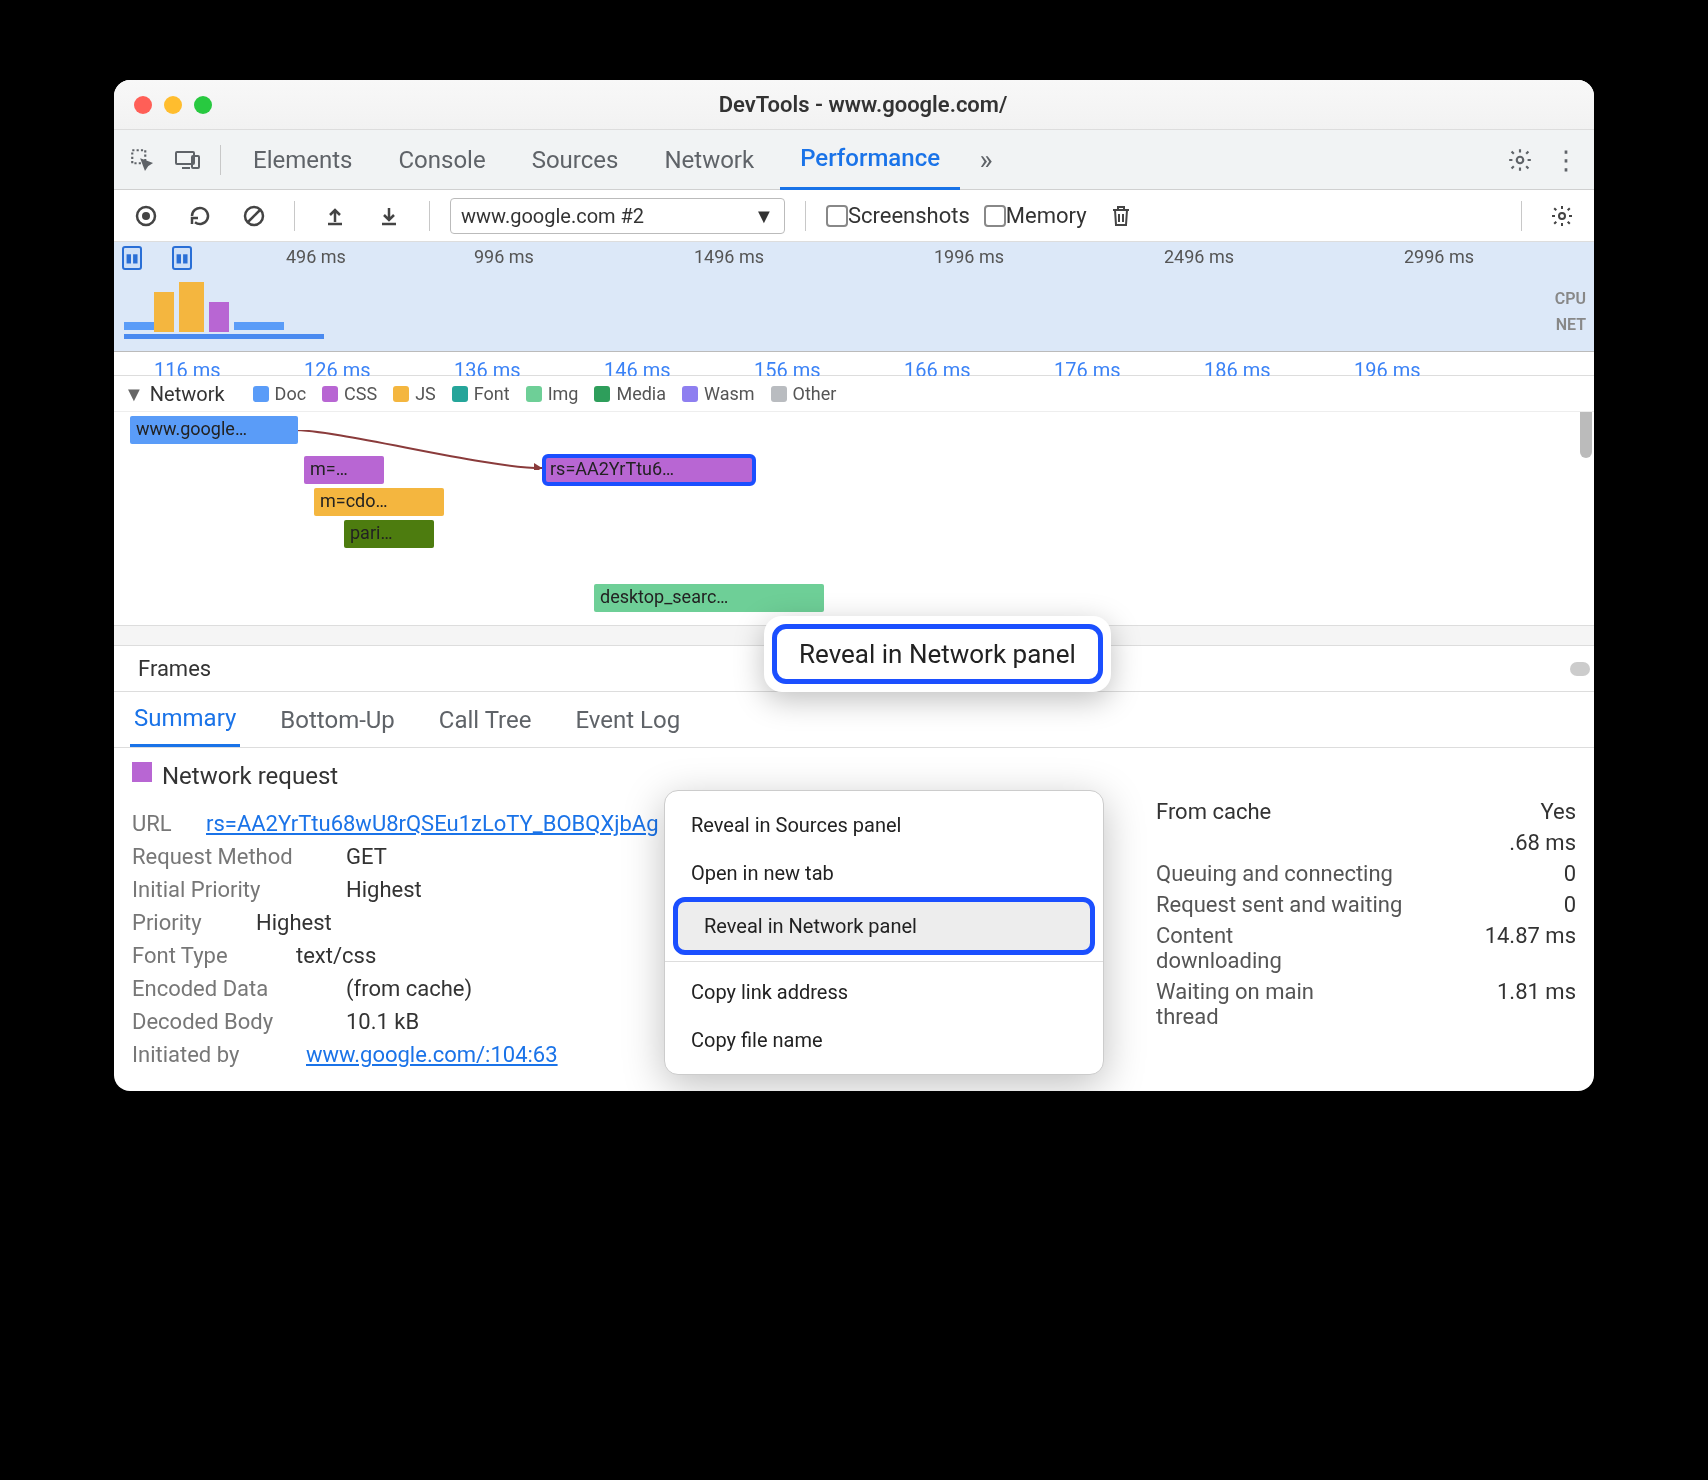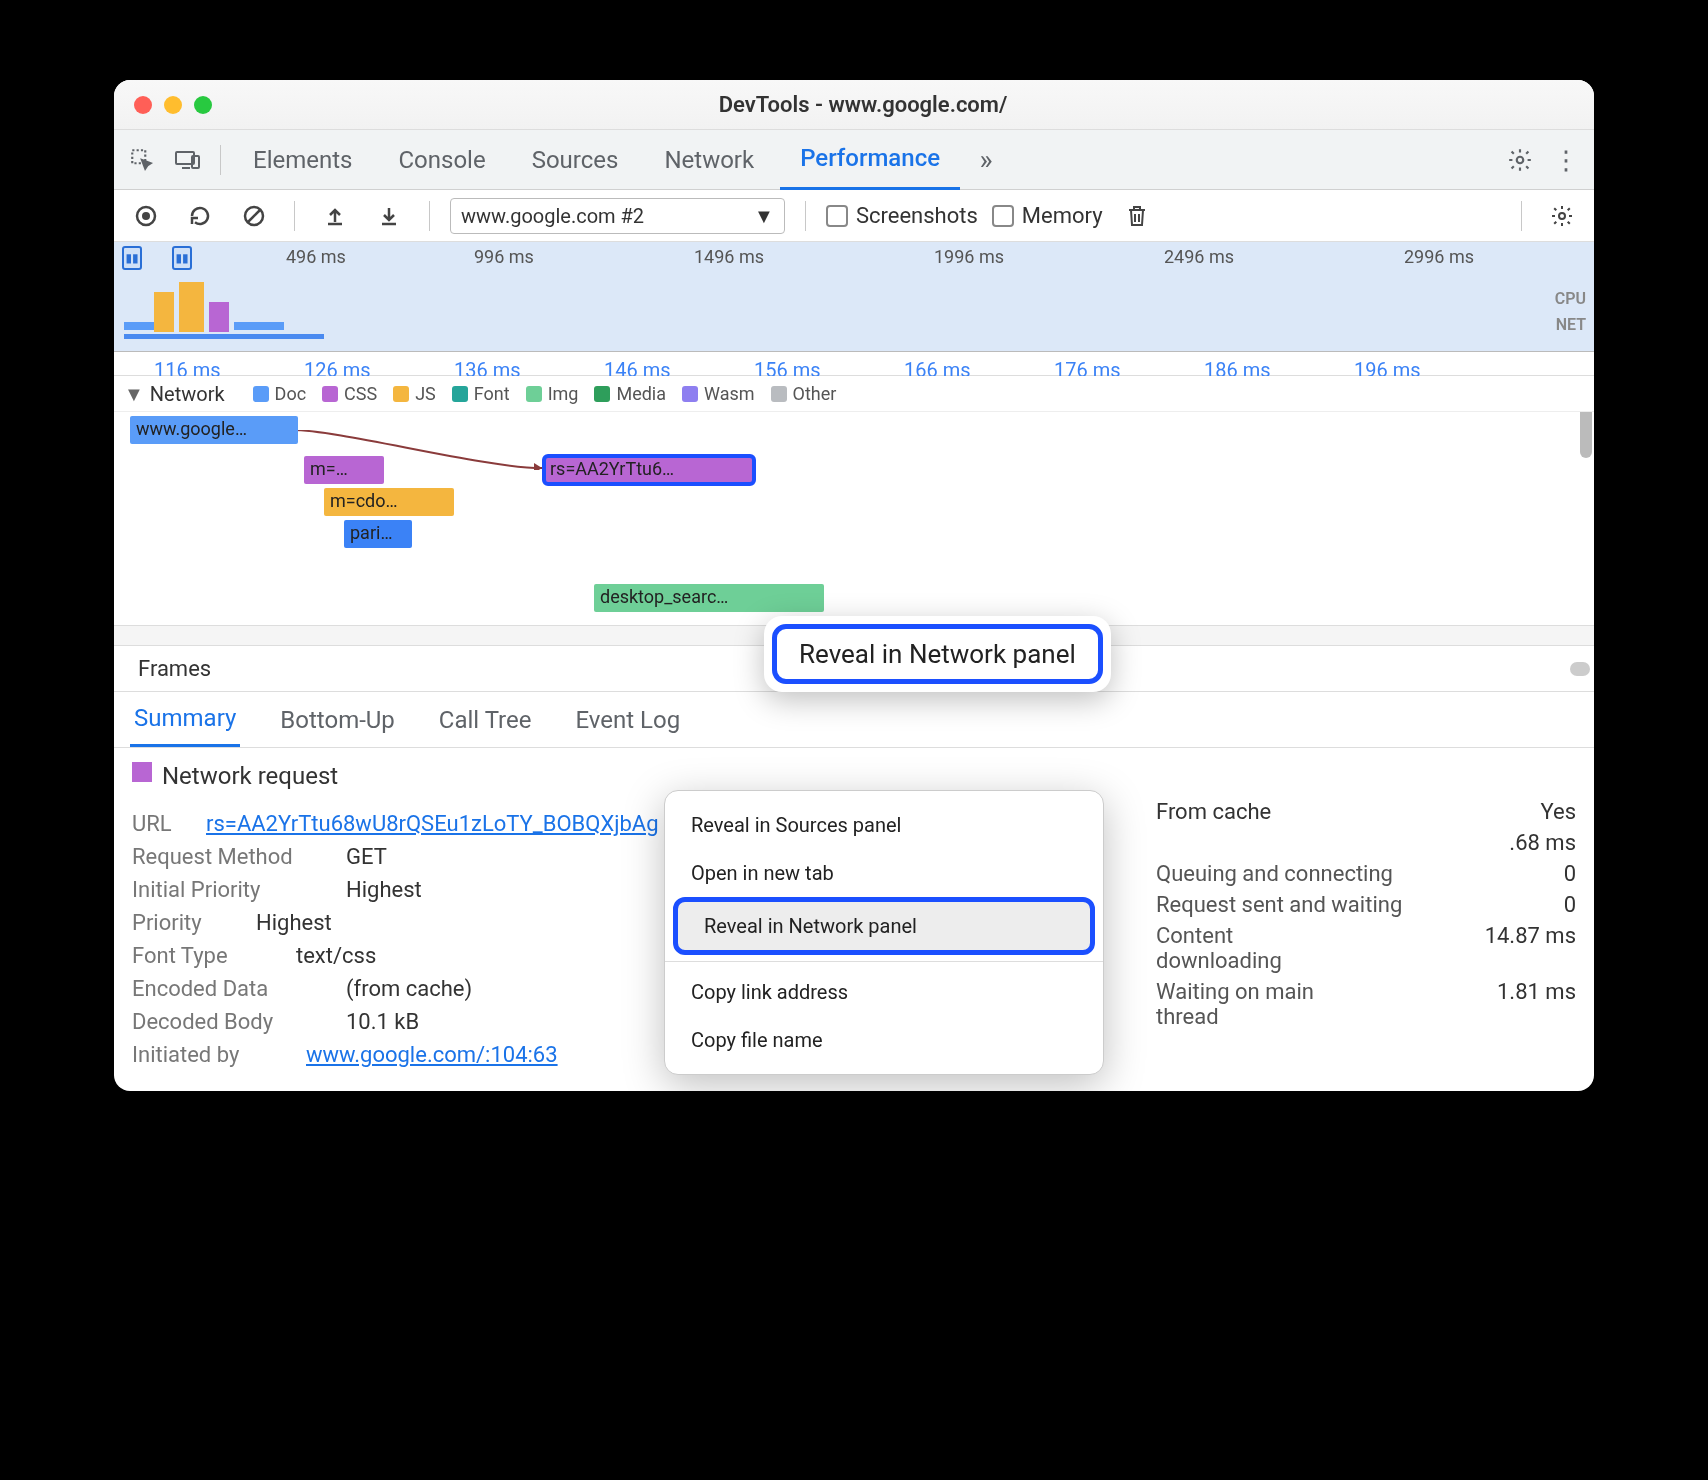--- a/index.html
+++ b/index.html
@@ -11,21 +11,21 @@
 .dot.r{background:#ff5f57}.dot.y{background:#ffbd2e}.dot.g{background:#28c940}
 .titlebar .title{flex:1;text-align:center;font-weight:600;font-size:22px;color:#333;margin-left:-60px}
 .tabbar{height:60px;background:#f1f3f4;border-bottom:1px solid #d0d0d0;display:flex;align-items:center;padding:0 8px;gap:6px}
 .icon-btn{width:40px;height:40px;display:flex;align-items:center;justify-content:center;border-radius:4px;cursor:pointer}
 .vdiv{width:1px;height:30px;background:#c8c8c8;margin:0 6px}
 .tab{padding:0 20px;height:60px;display:flex;align-items:center;font-size:24px;color:#5f6368;cursor:pointer}
 .tab.active{color:#1a73e8;border-bottom:3px solid #1a73e8;font-weight:500}
 .spacer{flex:1}
 .toolbar2{height:52px;background:#fff;border-bottom:1px solid #ddd;display:flex;align-items:center;padding:4px 12px;gap:14px}
 .sel{border:1px solid #bbb;border-radius:4px;padding:5px 10px;font-size:20px;color:#333;display:flex;align-items:center;gap:110px}
-.chk{display:flex;align-items:center;gap:8px;font-size:22px;color:#333}
+.chk{display:flex;align-items:center;font-size:22px;color:#333}
 .chk .box{width:22px;height:22px;border:2px solid #888;border-radius:4px}
 .overview{height:110px;background:#dce8f8;border-bottom:1px solid #bbb;position:relative;overflow:hidden}
 .ovticks{position:absolute;top:4px;left:0;right:0;display:flex;font-size:18px;color:#555}
 .ovticks span{position:absolute}
 .ovlabels{position:absolute;right:8px;top:44px;font-size:16px;color:#888;font-weight:600;text-align:right;line-height:26px}
 .ovpause{position:absolute;left:8px;top:4px;display:flex;gap:4px}
 .ovpause .p{width:20px;height:24px;border:2px solid #2a6fd6;background:#cfe0f7;display:flex;align-items:center;justify-content:center;font-size:12px;color:#2a6fd6;border-radius:3px}
 .ovbars{position:absolute;left:10px;top:30px;width:260px;height:70px}
 .ruler{height:24px;background:#fff;border-bottom:1px solid #ddd;display:flex;position:relative;font-size:20px;color:#3b82f6}
 .ruler span{position:absolute;top:6px}
@@ -247,22 +247,22 @@
         </div>
     </div>
     <div class="bars" id="netbars">
       <svg style="position:absolute;left:168px;top:14px" width="280" height="40">
           <path d="M10 0 C 60 0, 200 38, 260 38" stroke="#8a3b3b" stroke-width="2" fill="none"></path>
           <polygon points="260,38 252,33 252,43" fill="#8a3b3b"></polygon>
         </svg>
     <div class="bar" style="left: 0px; top: 0px; width: 168px; background: rgb(90, 156, 248); margin-left: 16px;">www.google…</div>
         <div class="bar" style="left: 190px; top: 40px; width: 80px; background: rgb(184, 102, 211);">m=…</div>
         <div class="bar" style="left: 430px; top: 40px; width: 210px; background: rgb(184, 102, 211); outline: rgb(27, 79, 255) solid 4px; outline-offset: -2px; border-radius: 4px;">rs=AA2YrTtu6…</div>
-        <div class="bar" style="left: 210px; top: 72px; width: 130px; background: rgb(244, 182, 63);">m=cdo…</div>
-        <div class="bar" style="left: 230px; top: 104px; width: 68px; background: #3b82f6;">pari…</div>
+        <div class="bar" style="left: 200px; top: 72px; width: 130px; background: rgb(244, 182, 63);">m=cdo…</div>
+        <div class="bar" style="left: 230px; top: 104px; width: 90px; background: #4d7c0f;">pari…</div>
         <div class="bar" style="left: 480px; top: 168px; width: 230px; background: rgb(110, 207, 151);">desktop_searc…</div>
       </div>
     <div class="scroll"></div>
   </div>
 
   <div class="tooltip" style="left:650px;top:536px">
     <div class="inner ring">Reveal in Network panel</div>
   </div>
 
   <div class="grab">• • •</div>

